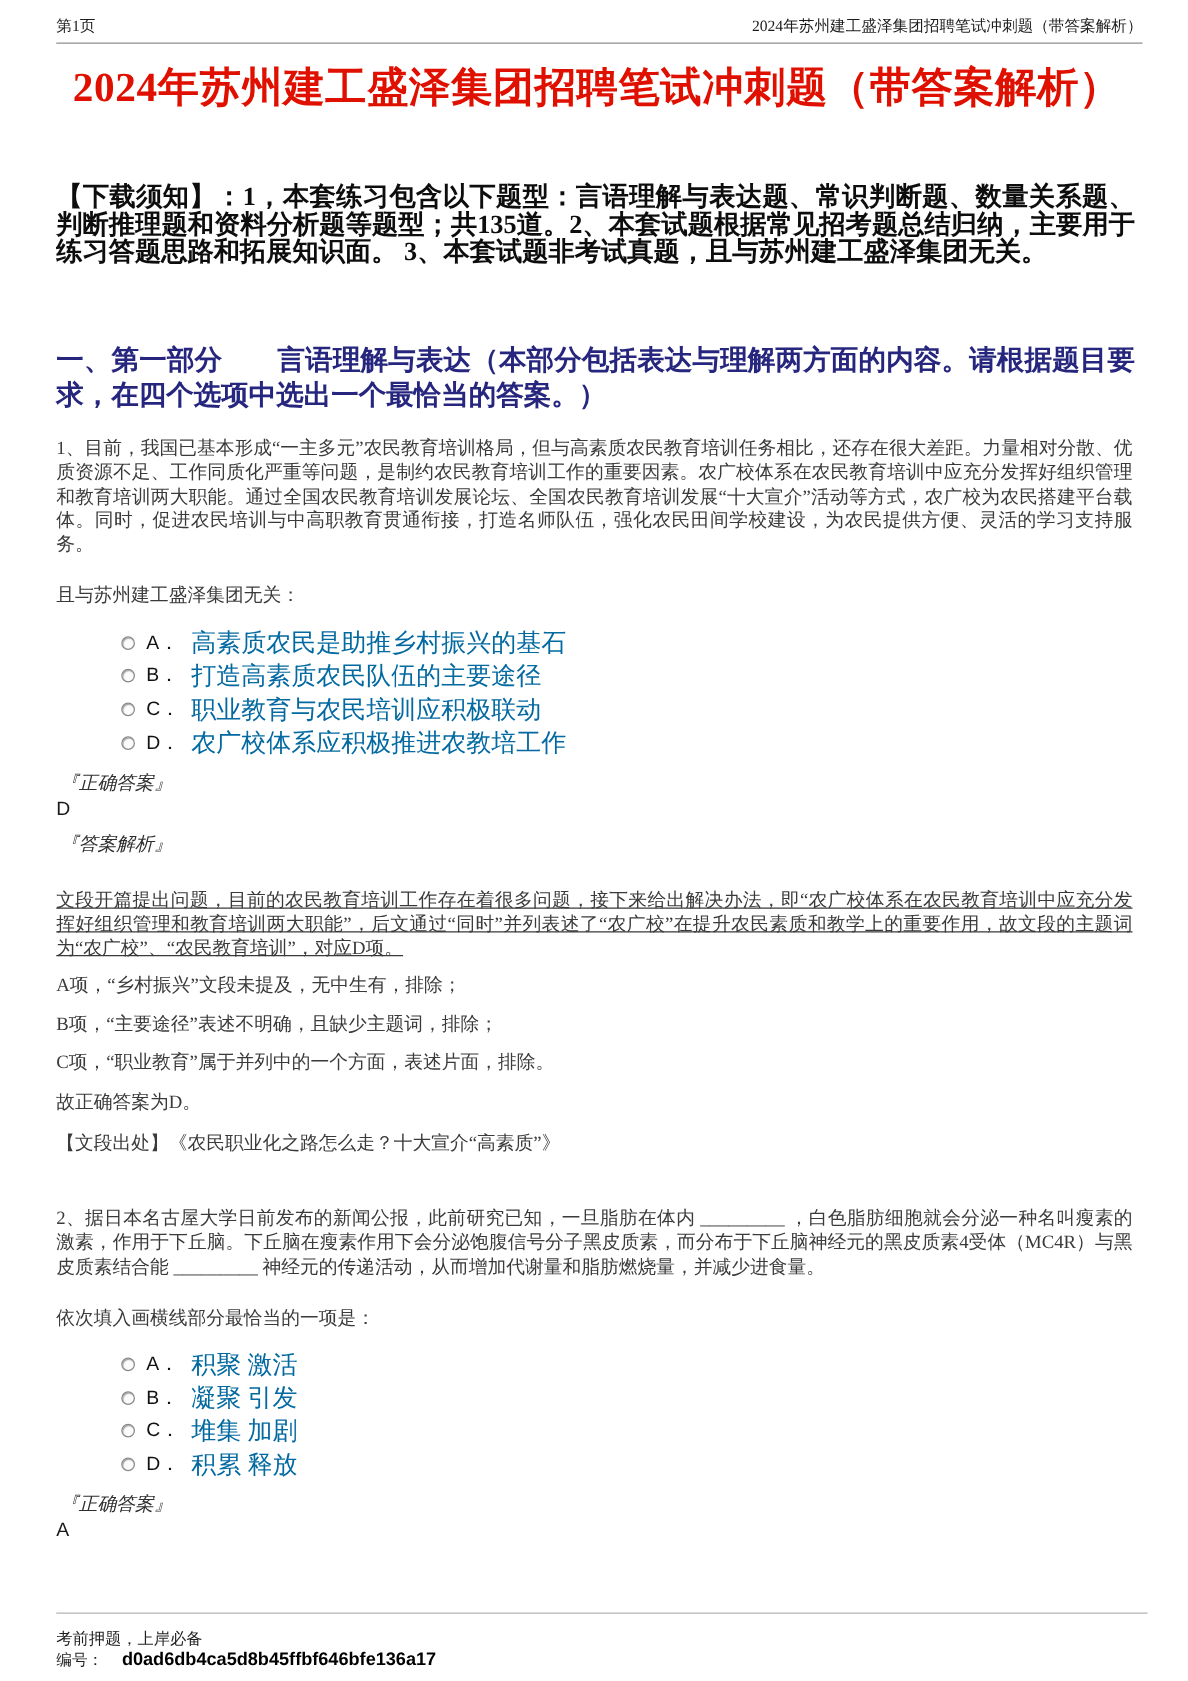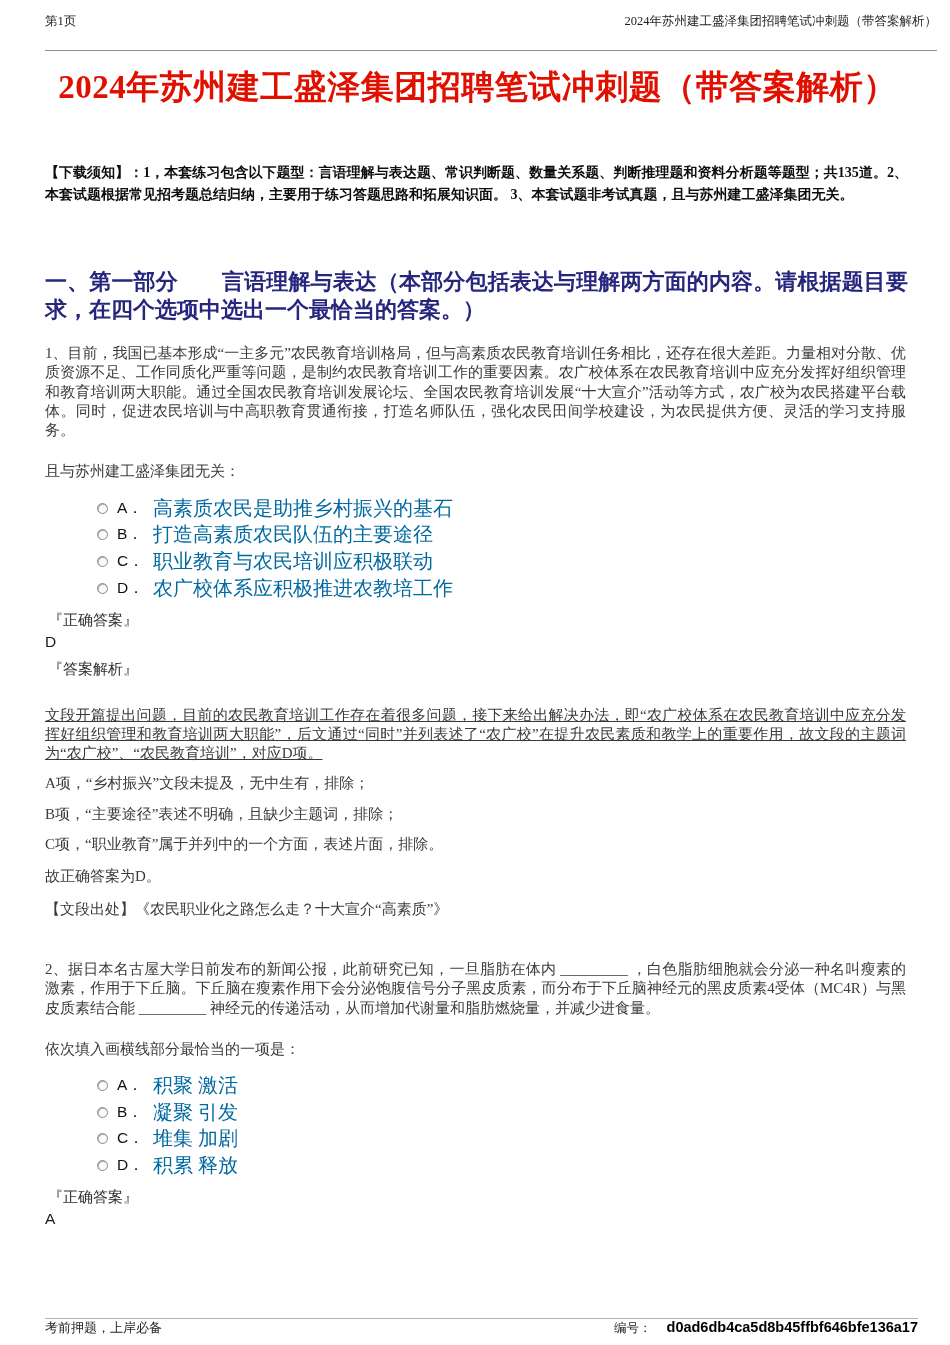--- a/index.html
+++ b/index.html
@@ -7,37 +7,37 @@
     position:relative;
     width:950px;height:1345px;
     background:#ffffff;
     font-family:"Liberation Serif","DejaVu Serif",serif;
     color:#222;
     overflow:hidden;
   }
   
   .pg-header{
     display:flex;justify-content:space-between;align-items:flex-end;
-    margin:0 13px 0 45px;
-    padding:13px 0 20px 0;
+    margin:0 36px 0 45px;
+    padding:13px 0 4px 0;
     border-bottom:1px solid #8f8f8f;
     font-size:12.5px;color:#1c1c1c;
   }
   
   .doc-title{
     margin:15px 40px 0 45px;
     text-align:center;
     font-size:33px;line-height:42px;
     font-weight:600;
     letter-spacing:0.5px;
   }
   
   .notice{
     margin:54px 42px 16px 45px;
-    font-size:14px;line-height:22px;
+    font-size:21px;line-height:22px;
     color:#0d0d0d;font-weight:600;
     text-align:justify;
   }
   
   .section-heading{
     margin:62px 42px 0 45px;
     font-size:22px;line-height:27.5px;
     font-weight:700;
     text-align:justify;
   }
@@ -66,38 +66,38 @@
     font-family:"Liberation Sans","DejaVu Sans",sans-serif;
     font-size:15.5px;color:#111;
     width:36px;flex:none;
   }
   .opt-text{
     font-size:20px;color:#0369a1;
   }
   
   .ans-label{
     margin:9px 44px 0 48px;
-    font-size:15px;color:#2e2e2e;
+    font-size:15px;color:#2e2e2e;font-style:italic;
   }
   .ans-letter{
     margin:3px 44px 0 45px;
     font-family:"Liberation Sans","DejaVu Sans",sans-serif;
     font-size:15.5px;color:#1a1a1a;
   }
   .analysis{margin-top:27px;text-decoration:underline;}
   .note{margin-top:11px;}
   .spaced{margin-top:13px;}
   .q2-stem{margin-top:41px;}
   
   .pg-footer{
     position:absolute;left:45px;right:32px;bottom:8px;
     border-top:1px solid #b5b5b5;
-    padding-top:0;
+    padding-top:11px;
     display:flex;justify-content:space-between;align-items:flex-start;
-    font-size:13px;color:#1f1f1f;
+    font-size:13px;color:#1f1f1f;flex-direction:column;
   }
   .footer-right{display:flex;align-items:baseline;}
   .code-label{font-size:12.5px;margin-right:15px;}
   .code-value{
     font-family:"Liberation Sans","DejaVu Sans",sans-serif;
     font-size:14.5px;font-weight:600;color:#000;
   }
 </style>
 </head>
 <body>

